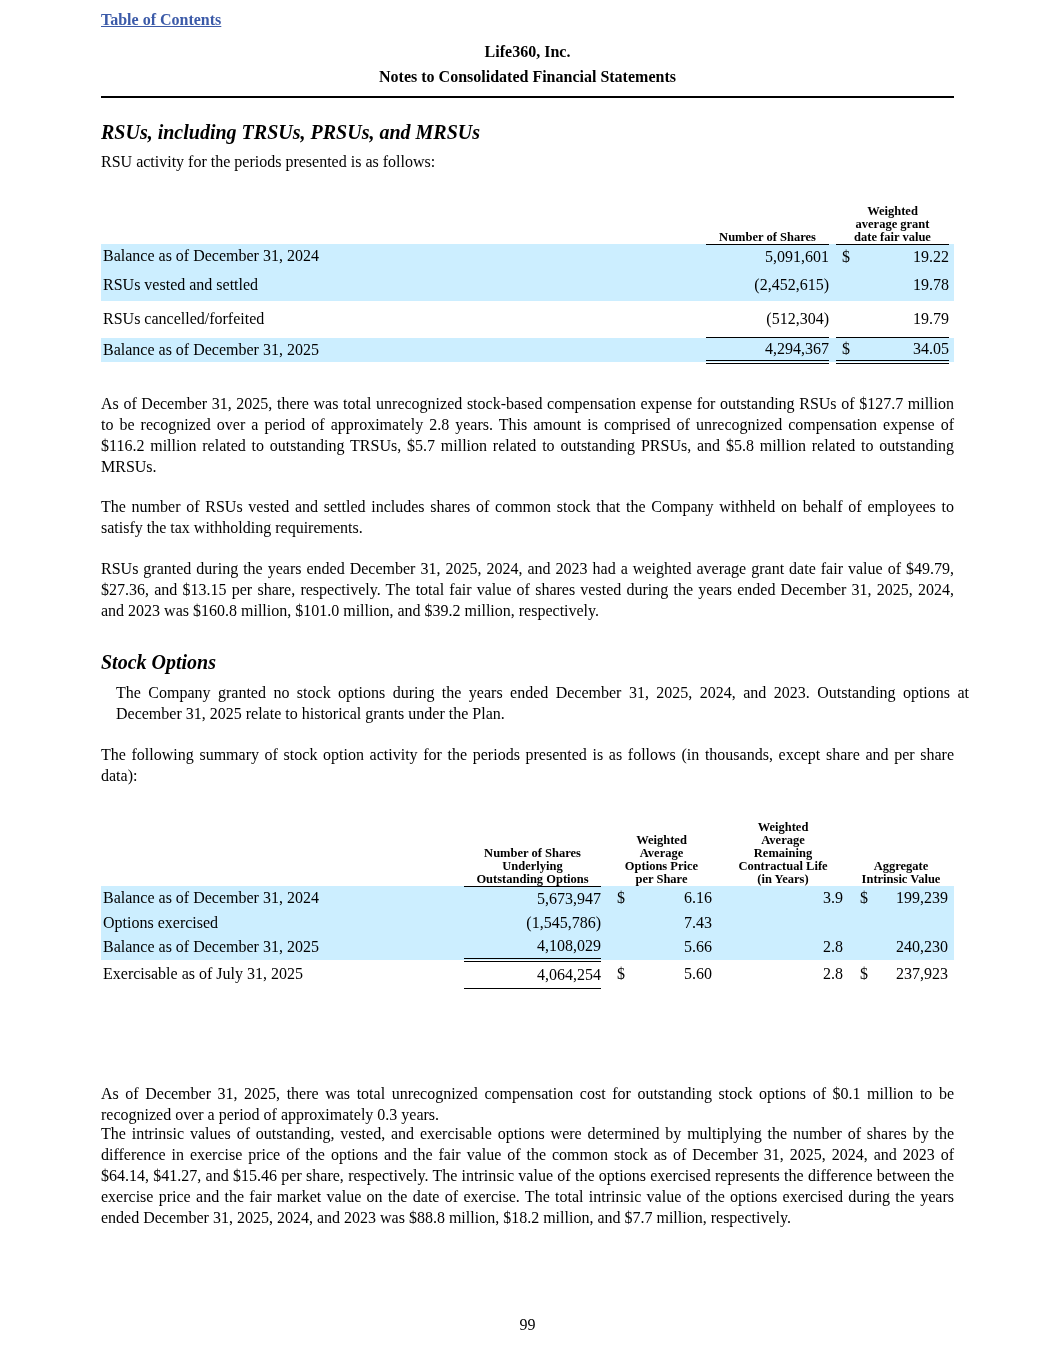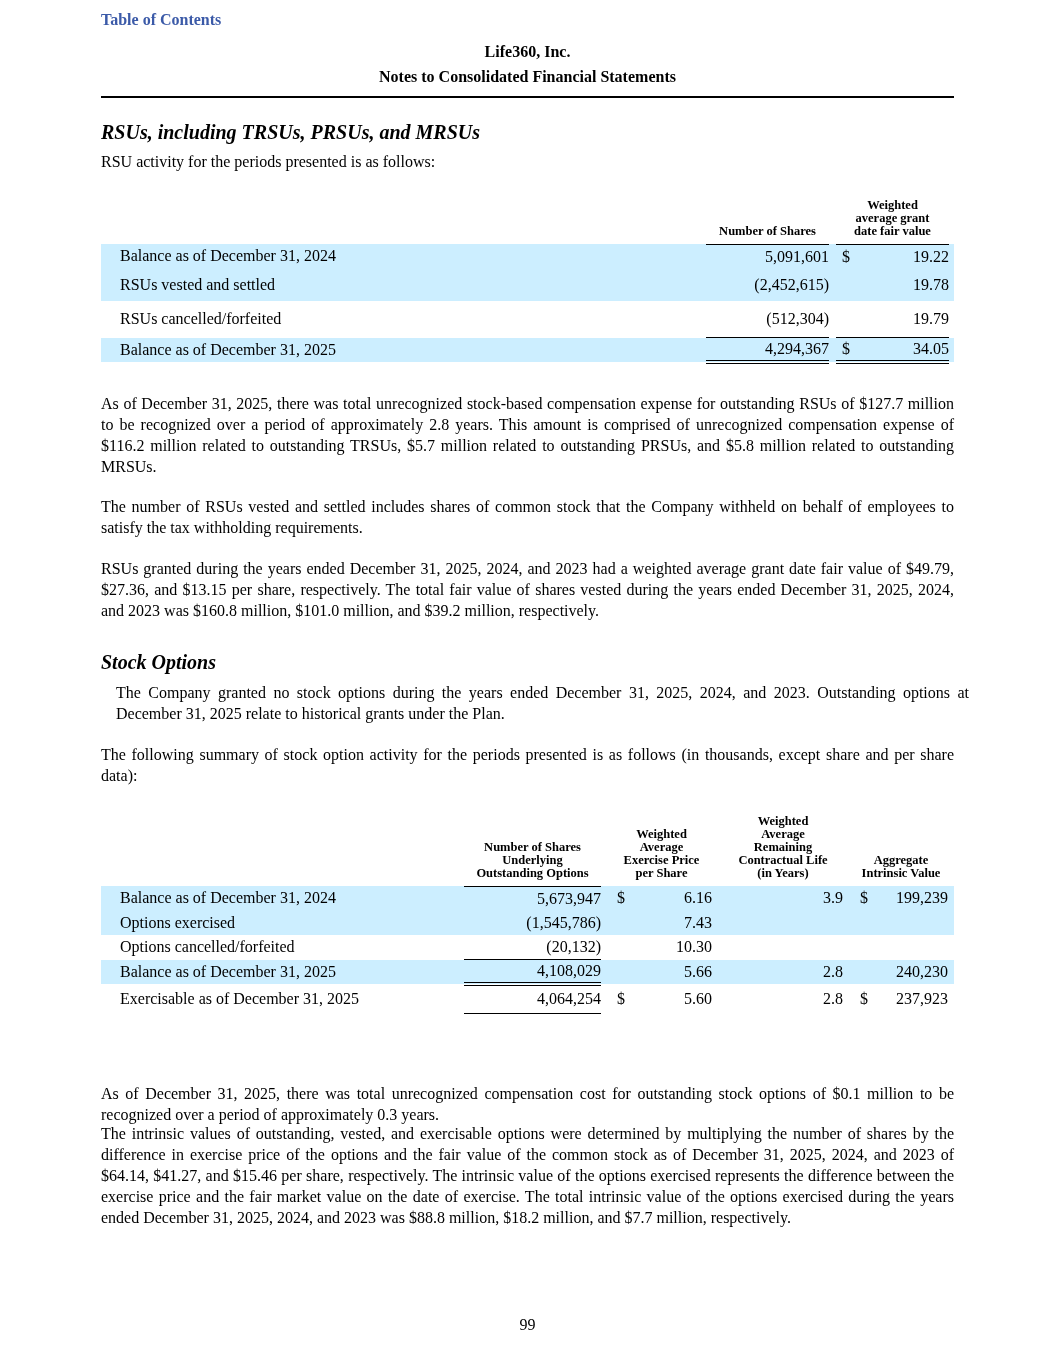--- a/index.html
+++ b/index.html
@@ -3,33 +3,33 @@
   <meta charset="utf-8">
   <style>
     html, body { margin: 0; padding: 0; background: #ffffff; }
     body {
       width: 1055px; height: 1365px; position: relative; overflow: hidden;
       font-family: "Liberation Serif", "DejaVu Serif", serif;
       color: #000;
       font-size: 16px;
     }
     .page { position: absolute; left: 101px; top: 0; width: 853px; }
-    .toc { position: absolute; top: 11px; left: 0; color: #3b5aa8; font-weight: bold; font-size: 16px; }
+    .toc { position: absolute; top: 11px; left: 0; color: #3b5aa8; text-decoration: underline; font-weight: bold; font-size: 16px; }
     .company { position: absolute; top: 43px; left: 0; width: 853px; text-align: center; font-weight: bold; font-size: 16px; }
     .subtitle { position: absolute; top: 68px; left: 0; width: 853px; text-align: center; font-weight: bold; font-size: 16px; }
     .rule { position: absolute; top: 96px; left: 0; width: 853px; height: 0; border-top: 2px solid #000; }
     .heading { position: absolute; left: 0; font-weight: bold; font-style: italic; font-size: 20px; }
     .para { position: absolute; left: 0; width: 853px; text-align: justify; line-height: 21px; font-size: 16px; }
     table { position: absolute; left: 0; border-collapse: collapse; font-size: 16px; }
     td, th { padding: 0; }
-    th { font-weight: bold; font-size: 12.5px; line-height: 13px; text-align: center; vertical-align: bottom; padding-bottom: 6px; }
+    th { font-weight: bold; font-size: 12.5px; line-height: 13px; text-align: center; vertical-align: bottom; padding-bottom: 0; }
     .hl { background: #cceeff; }
     .num { text-align: right; }
     .cur { text-align: left; padding-left: 6px; }
-    .lbl { padding-left: 19px; }
+    .lbl { padding-left: 2px; }
     .uline { border-bottom: 1.5px solid #000; }
     .dline { border-bottom: 4px double #000; }
     .dash { text-align: right; color: #999; }
     .pagenum { position: absolute; top: 1316px; left: 0; width: 1055px; text-align: center; font-size: 16px; }
   </style>
 </head>
 <body>
 
 <div class="page">
   <a class="toc">Table of Contents</a>
@@ -123,21 +123,21 @@
       <th></th>
       <th class="uline">
         <span>Number of Shares</span><br>
         <span>Underlying</span><br>
         <span>Outstanding Options</span>
       </th>
       <th></th>
       <th colspan="2">
         <span>Weighted</span><br>
         <span>Average</span><br>
-        <span>Exercise Price</span><br>
+        <span>Options Price</span><br>
         <span>per Share</span>
       </th>
       <th></th>
       <th>
         <span>Weighted</span><br>
         <span>Average</span><br>
         <span>Remaining</span><br>
         <span>Contractual Life</span><br>
         <span>(in Years)</span>
       </th>
@@ -167,48 +167,35 @@
       <td></td>
       <td class="cur"></td>
       <td class="num">7.43</td>
       <td></td>
       <td class="num"></td>
       <td></td>
       <td class="cur"></td>
       <td class="num"></td>
       <td></td>
     </tr>
-    <tr style="height:24.5px;">
-      <td class="lbl">Options cancelled/forfeited</td>
-      <td class="num uline">(20,132)</td>
-      <td></td>
-      <td class="cur"></td>
-      <td class="num">10.30</td>
-      <td></td>
-      <td class="num"></td>
-      <td></td>
-      <td class="cur"></td>
-      <td class="num"></td>
-      <td></td>
-    </tr>
     <tr class="hl" style="height:24.5px;">
       <td class="lbl">Balance as of December 31, 2025</td>
       <td class="num dline">4,108,029</td>
       <td></td>
       <td class="cur"></td>
       <td class="num">5.66</td>
       <td></td>
       <td class="num">2.8</td>
       <td></td>
       <td class="cur"></td>
       <td class="num">240,230</td>
       <td></td>
     </tr>
     <tr style="height:29px;">
-      <td class="lbl">Exercisable as of December 31, 2025</td>
+      <td class="lbl">Exercisable as of July 31, 2025</td>
       <td class="num uline">4,064,254</td>
       <td></td>
       <td class="cur">$</td>
       <td class="num">5.60</td>
       <td></td>
       <td class="num">2.8</td>
       <td></td>
       <td class="cur">$</td>
       <td class="num">237,923</td>
       <td></td>

